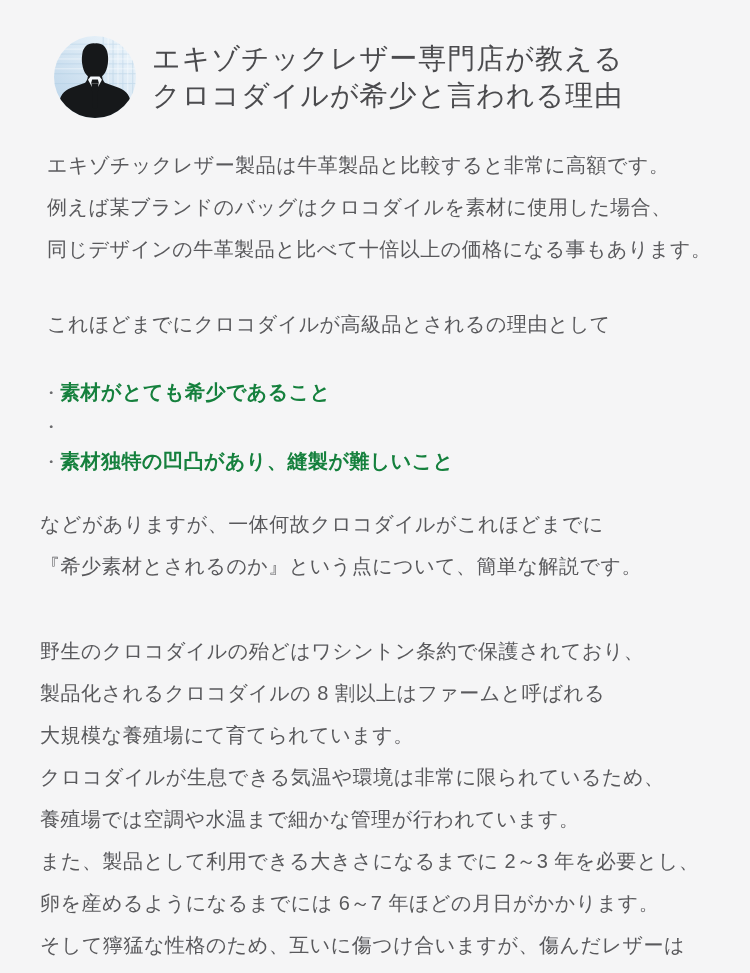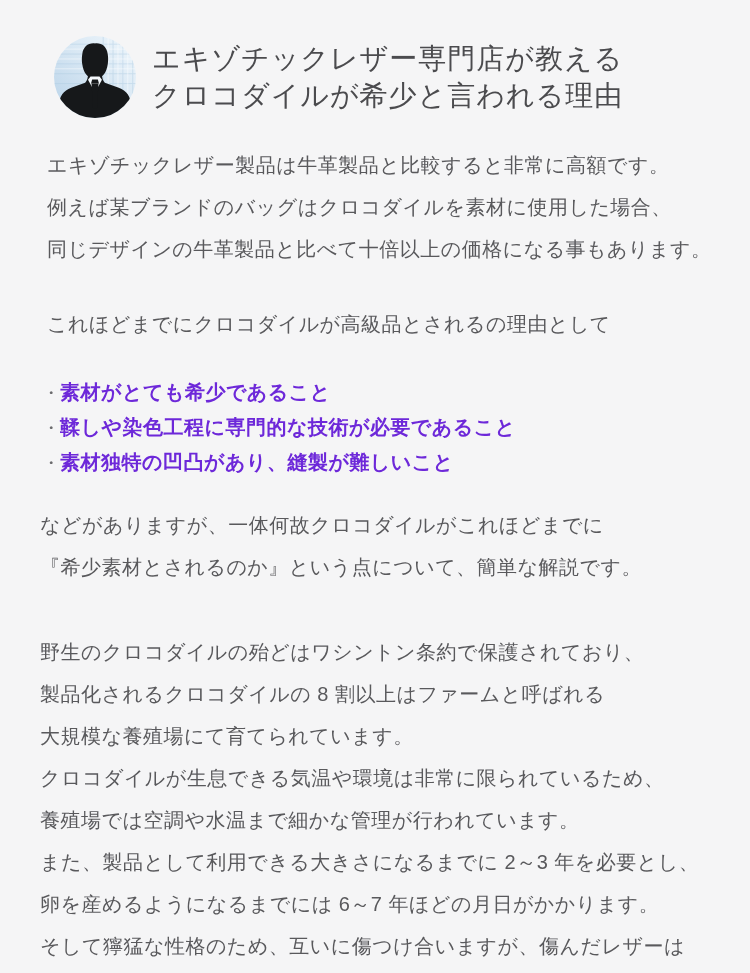--- a/index.html
+++ b/index.html
@@ -69,21 +69,21 @@
   }
   .dot {
     flex: 0 0 auto;
     width: 18px;
     color: #6b6b6e;
     font-size: 18px;
   }
   .btext {
     font-weight: bold;
     letter-spacing: 0.5px;
-    color: #6d28d9;
+    color: #15803d;
   }
 </style>
 </head>
 <body>
 
 <div class="page">
 
   <header class="header">
     <span class="avatar">
       <svg viewBox="0 0 100 100" width="82" height="82" aria-hidden="true">
@@ -141,21 +141,20 @@
 
   <p class="para indent p-lead">これほどまでにクロコダイルが高級品とされるの理由として</p>
 
   <ul class="bullets">
     <li class="bullet-item">
       <span class="dot">・</span>
       <span class="btext">素材がとても希少であること</span>
     </li>
     <li class="bullet-item">
       <span class="dot">・</span>
-      <span class="btext">鞣しや染色工程に専門的な技術が必要であること</span>
     </li>
     <li class="bullet-item">
       <span class="dot">・</span>
       <span class="btext">素材独特の凹凸があり、縫製が難しいこと</span>
     </li>
   </ul>
 
   <p class="para p-trans">などがありますが、一体何故クロコダイルがこれほどまでに
 『希少素材とされるのか』という点について、簡単な解説です。</p>
 

